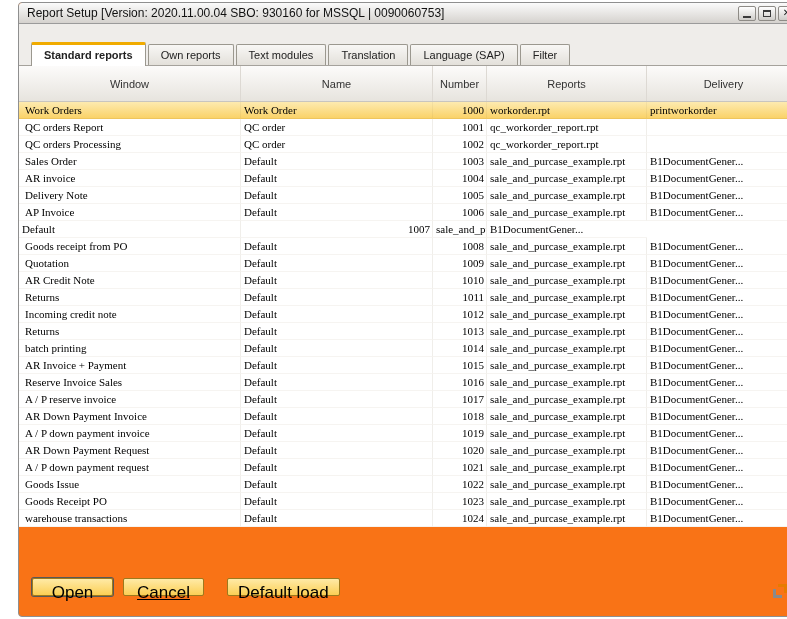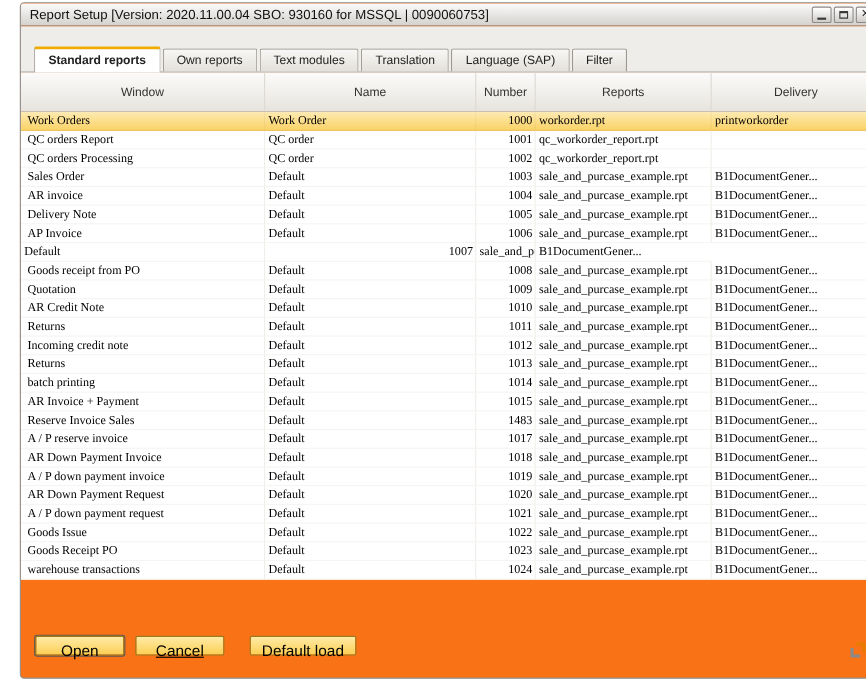--- a/index.html
+++ b/index.html
@@ -72,21 +72,21 @@
   .trow.selected .tcell{border-right-color:rgba(0,0,0,0.04);border-bottom-color:#eec55e;}
   .tcell.c0{padding-left:6px;}
   .tcell.c2{text-align:right;padding-right:2px;}
   .tcell.c4{border-right:none;}
   
   .footer{position:absolute;left:13px;bottom:20px;display:flex;gap:10px;align-items:center;}
   .btn{
     height:18px;min-width:81px;box-sizing:border-box;
     background:linear-gradient(var(--button-top,#ffeaa6),var(--button-bottom,#fbcf55));
     border:1px solid #9c7a1e;border-radius:2px;
-    font-family:inherit;font-size:14px;color:#000;padding:4px 10px;
+    font-family:inherit;font-size:17px;color:#000;padding:4px 10px;
     cursor:default;
   }
   .btn.default{box-shadow:0 0 0 1px #585858;}
   .btn.underline{text-decoration:underline;}
   .btn.spaced{margin-left:13px;}
   .grip{position:absolute;right:13px;bottom:18px;width:14px;height:14px;cursor:pointer;}
 </style>
 </head>
 <body>
 
@@ -231,21 +231,21 @@
       <div class="trow grid">
         <div class="tcell c0">AR Invoice + Payment</div>
         <div class="tcell c1">Default</div>
         <div class="tcell c2">1015</div>
         <div class="tcell c3">sale_and_purcase_example.rpt</div>
         <div class="tcell c4">B1DocumentGener...</div>
       </div>
       <div class="trow grid">
         <div class="tcell c0">Reserve Invoice Sales</div>
         <div class="tcell c1">Default</div>
-        <div class="tcell c2">1483</div>
+        <div class="tcell c2">1016</div>
         <div class="tcell c3">sale_and_purcase_example.rpt</div>
         <div class="tcell c4">B1DocumentGener...</div>
       </div>
       <div class="trow grid">
         <div class="tcell c0">A / P reserve invoice</div>
         <div class="tcell c1">Default</div>
         <div class="tcell c2">1017</div>
         <div class="tcell c3">sale_and_purcase_example.rpt</div>
         <div class="tcell c4">B1DocumentGener...</div>
       </div>

